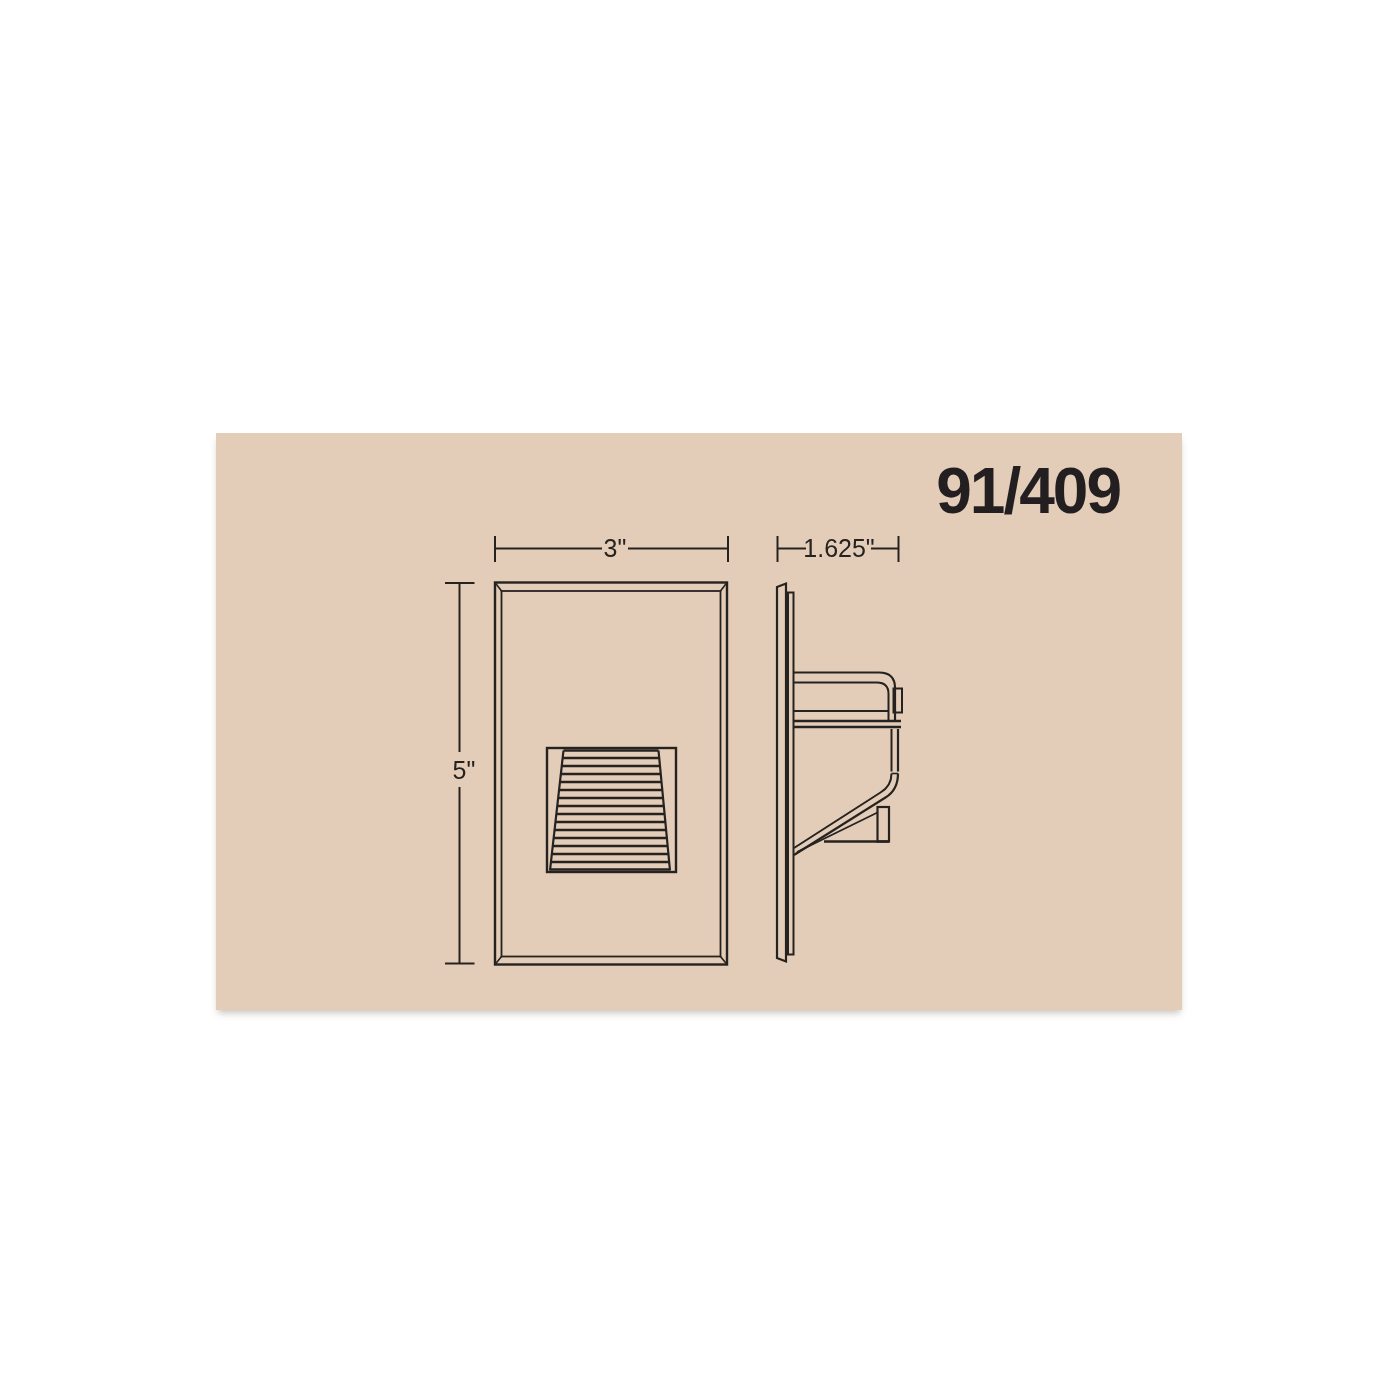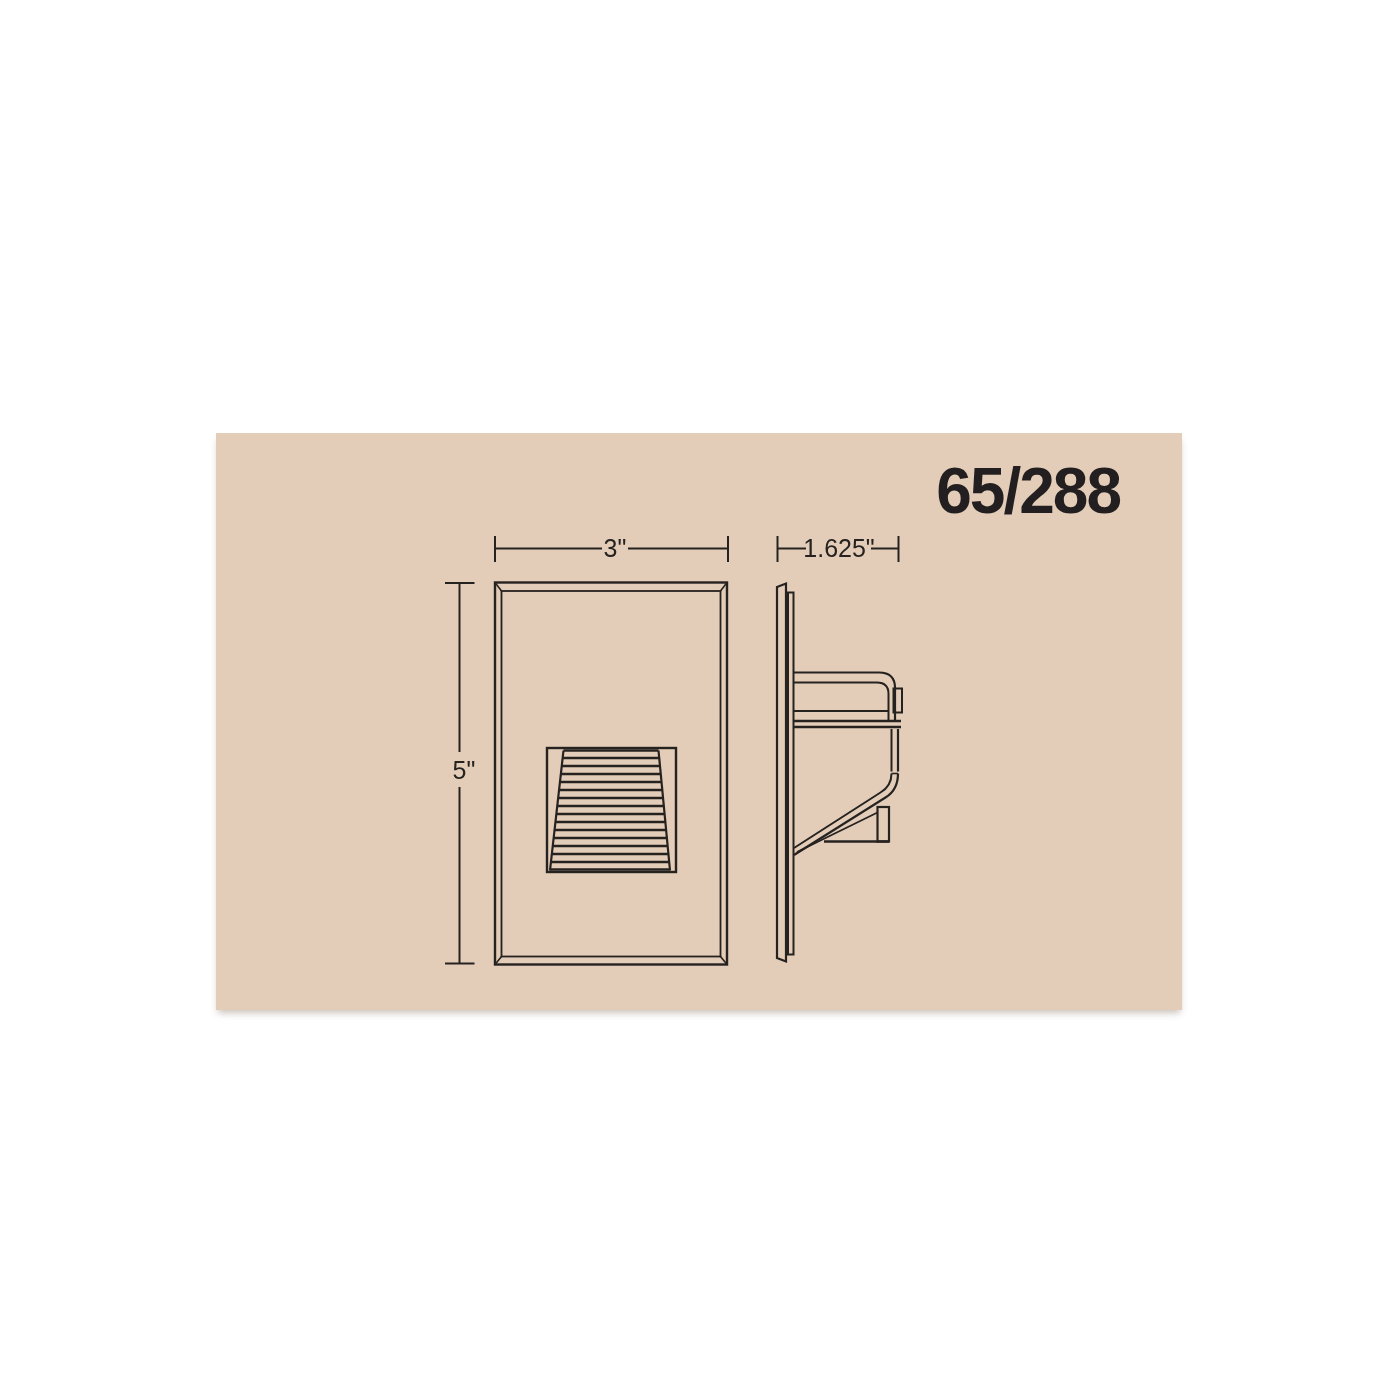--- a/index.html
+++ b/index.html
@@ -34,21 +34,21 @@
     fill:#262220;
     font-size:25px;
   }
 </style>
 </head>
 <body>
 
 <div class="page">
   <section class="panel">
 
-    <h1 class="product-code">65/288</h1>
+    <h1 class="product-code">91/409</h1>
 
     <svg class="drawing" width="966" height="577" viewBox="216 433 966 577">
 
       <g>
 
         <g>
           <line class="ln" x1="495" y1="536" x2="495" y2="562" stroke-width="2"></line>
           <line class="ln" x1="728" y1="536" x2="728" y2="562" stroke-width="2"></line>
           <line class="ln" x1="495" y1="548.5" x2="602" y2="548.5" stroke-width="2"></line>
           <line class="ln" x1="628" y1="548.5" x2="728" y2="548.5" stroke-width="2"></line>

